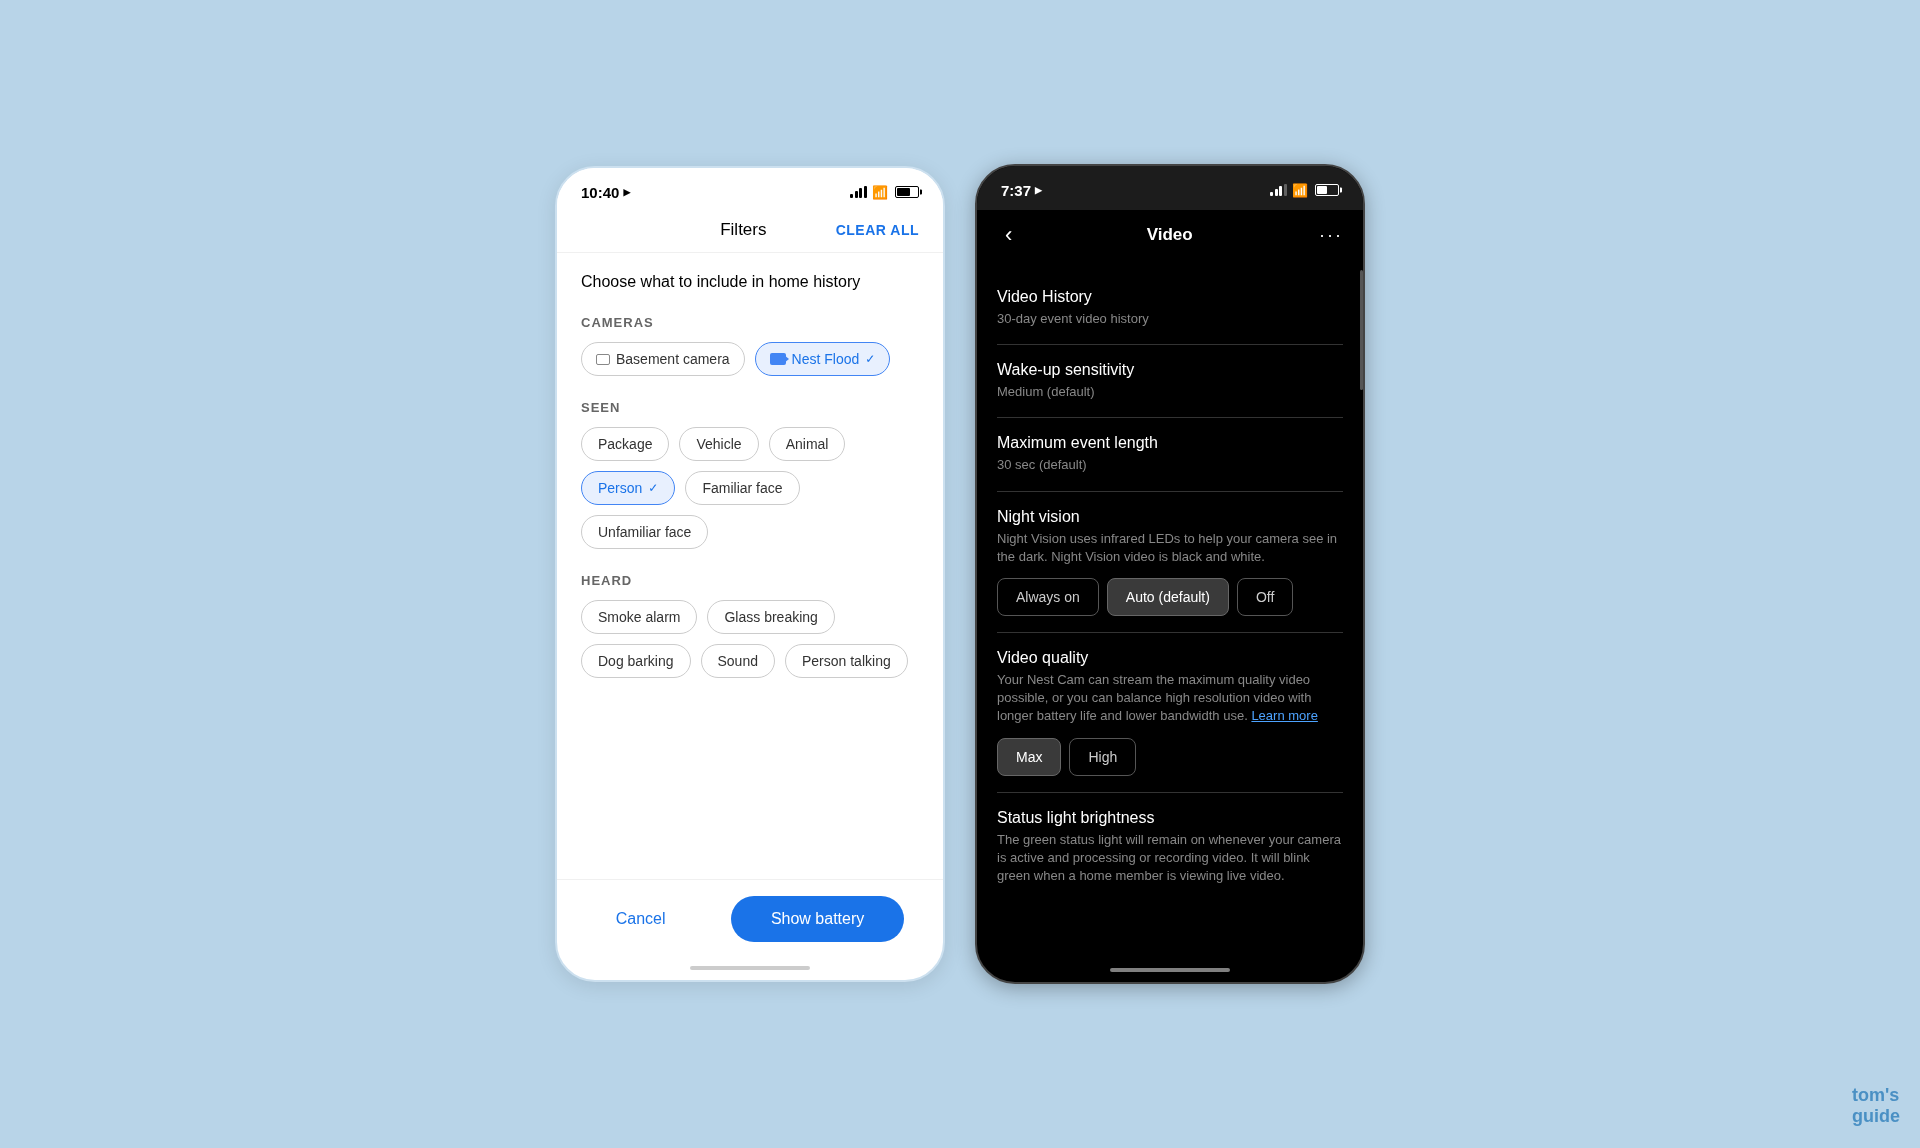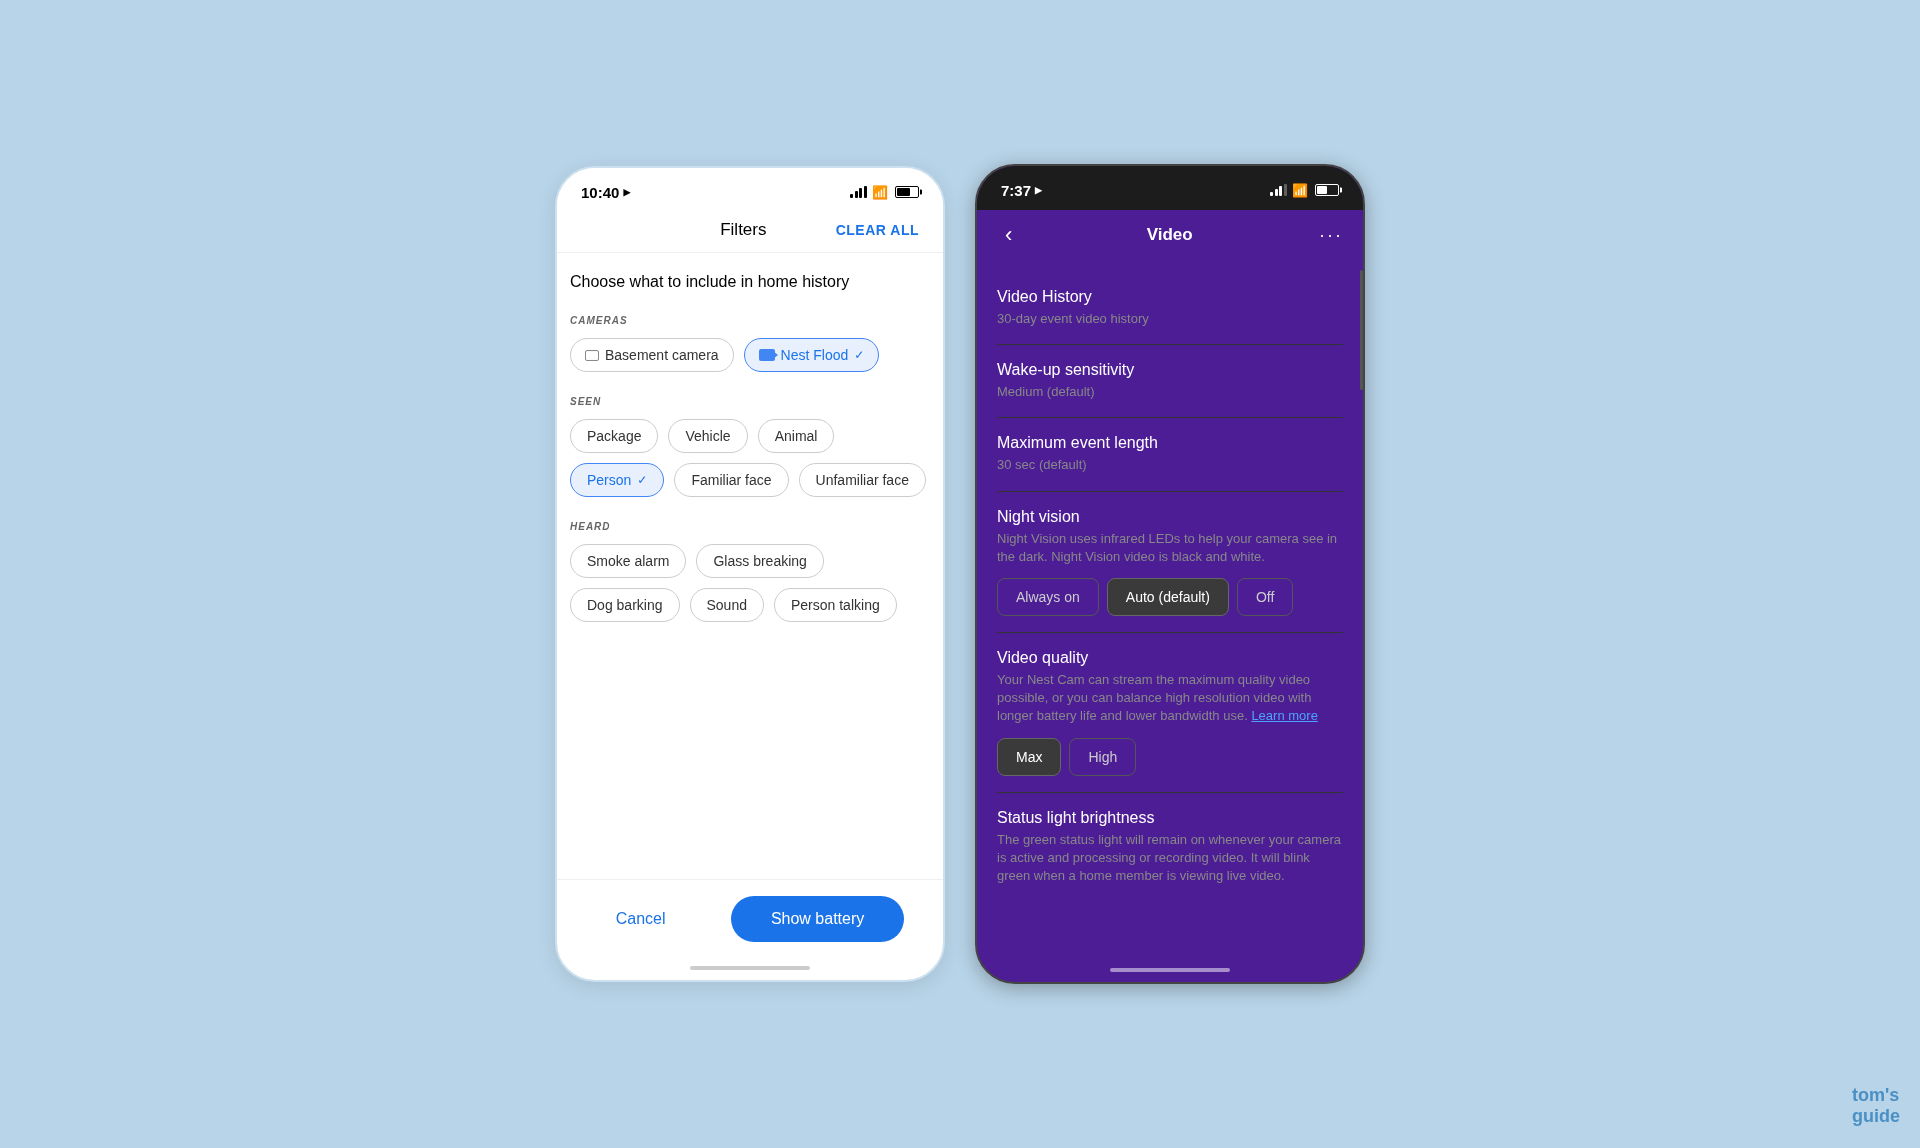--- a/index.html
+++ b/index.html
@@ -31,21 +31,21 @@
       display: flex;
       flex-direction: column;
       position: relative;
       box-shadow: 0 4px 20px rgba(0,0,0,0.1);
     }
 
     
     .phone-video {
       width: 390px;
       height: 820px;
-      background: #4c1d95;
+      background: #000000;
       border-radius: 40px;
       border: 2px solid #444;
       overflow: hidden;
       display: flex;
       flex-direction: column;
       position: relative;
       box-shadow: 0 4px 20px rgba(0,0,0,0.3);
     }
 
     
@@ -140,35 +140,34 @@
       font-weight: 600;
       color: #1a73e8;
       cursor: pointer;
       background: none;
       border: none;
       letter-spacing: 0.5px;
     }
     .filters-body {
       flex: 1;
       overflow-y: auto;
-      padding: 20px 13px;
+      padding: 20px 24px;
     }
     .filters-subtitle {
       font-size: 16px;
       color: #000;
       margin-bottom: 24px;
     }
     .filter-section-label {
-      font-size: 10px;
+      font-size: 13px;
       font-weight: 600;
       color: #666;
       letter-spacing: 1px;
       margin-bottom: 12px;
       text-transform: uppercase;
-      font-style: italic;
     }
     .filter-chips {
       display: flex;
       flex-wrap: wrap;
       gap: 10px;
       margin-bottom: 24px;
     }
     .chip {
       border: 1px solid #ccc;
       border-radius: 20px;

